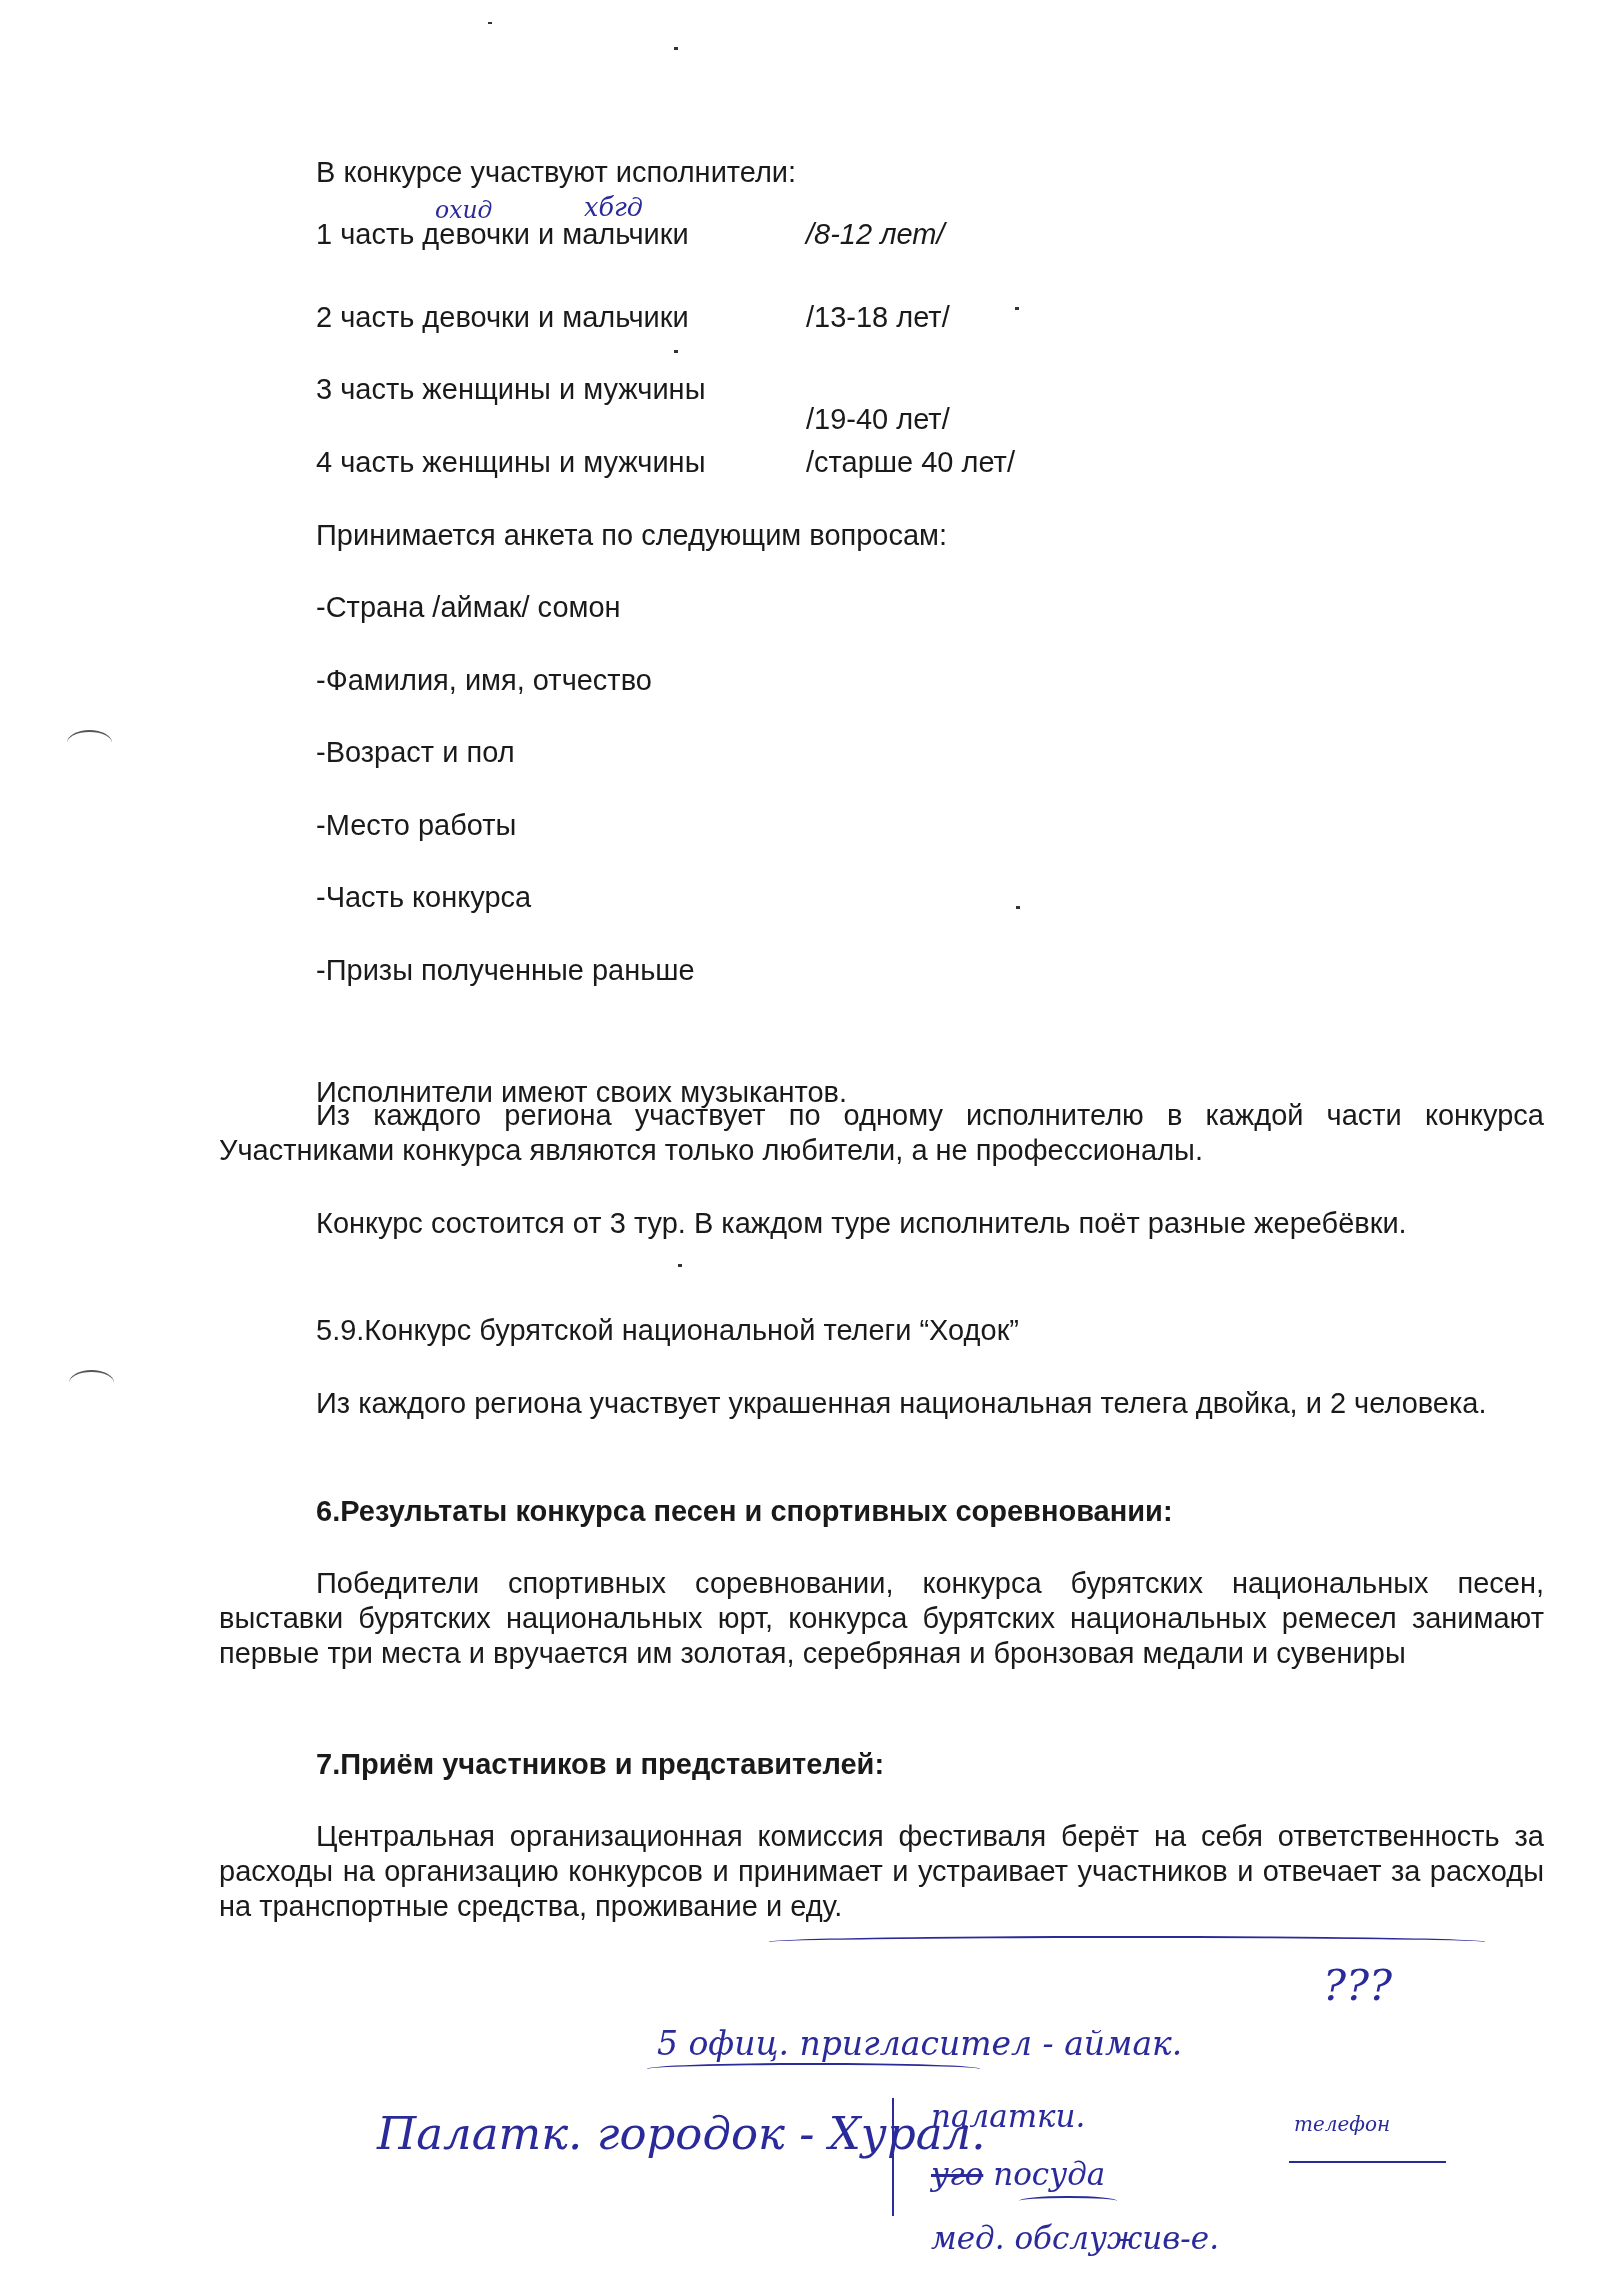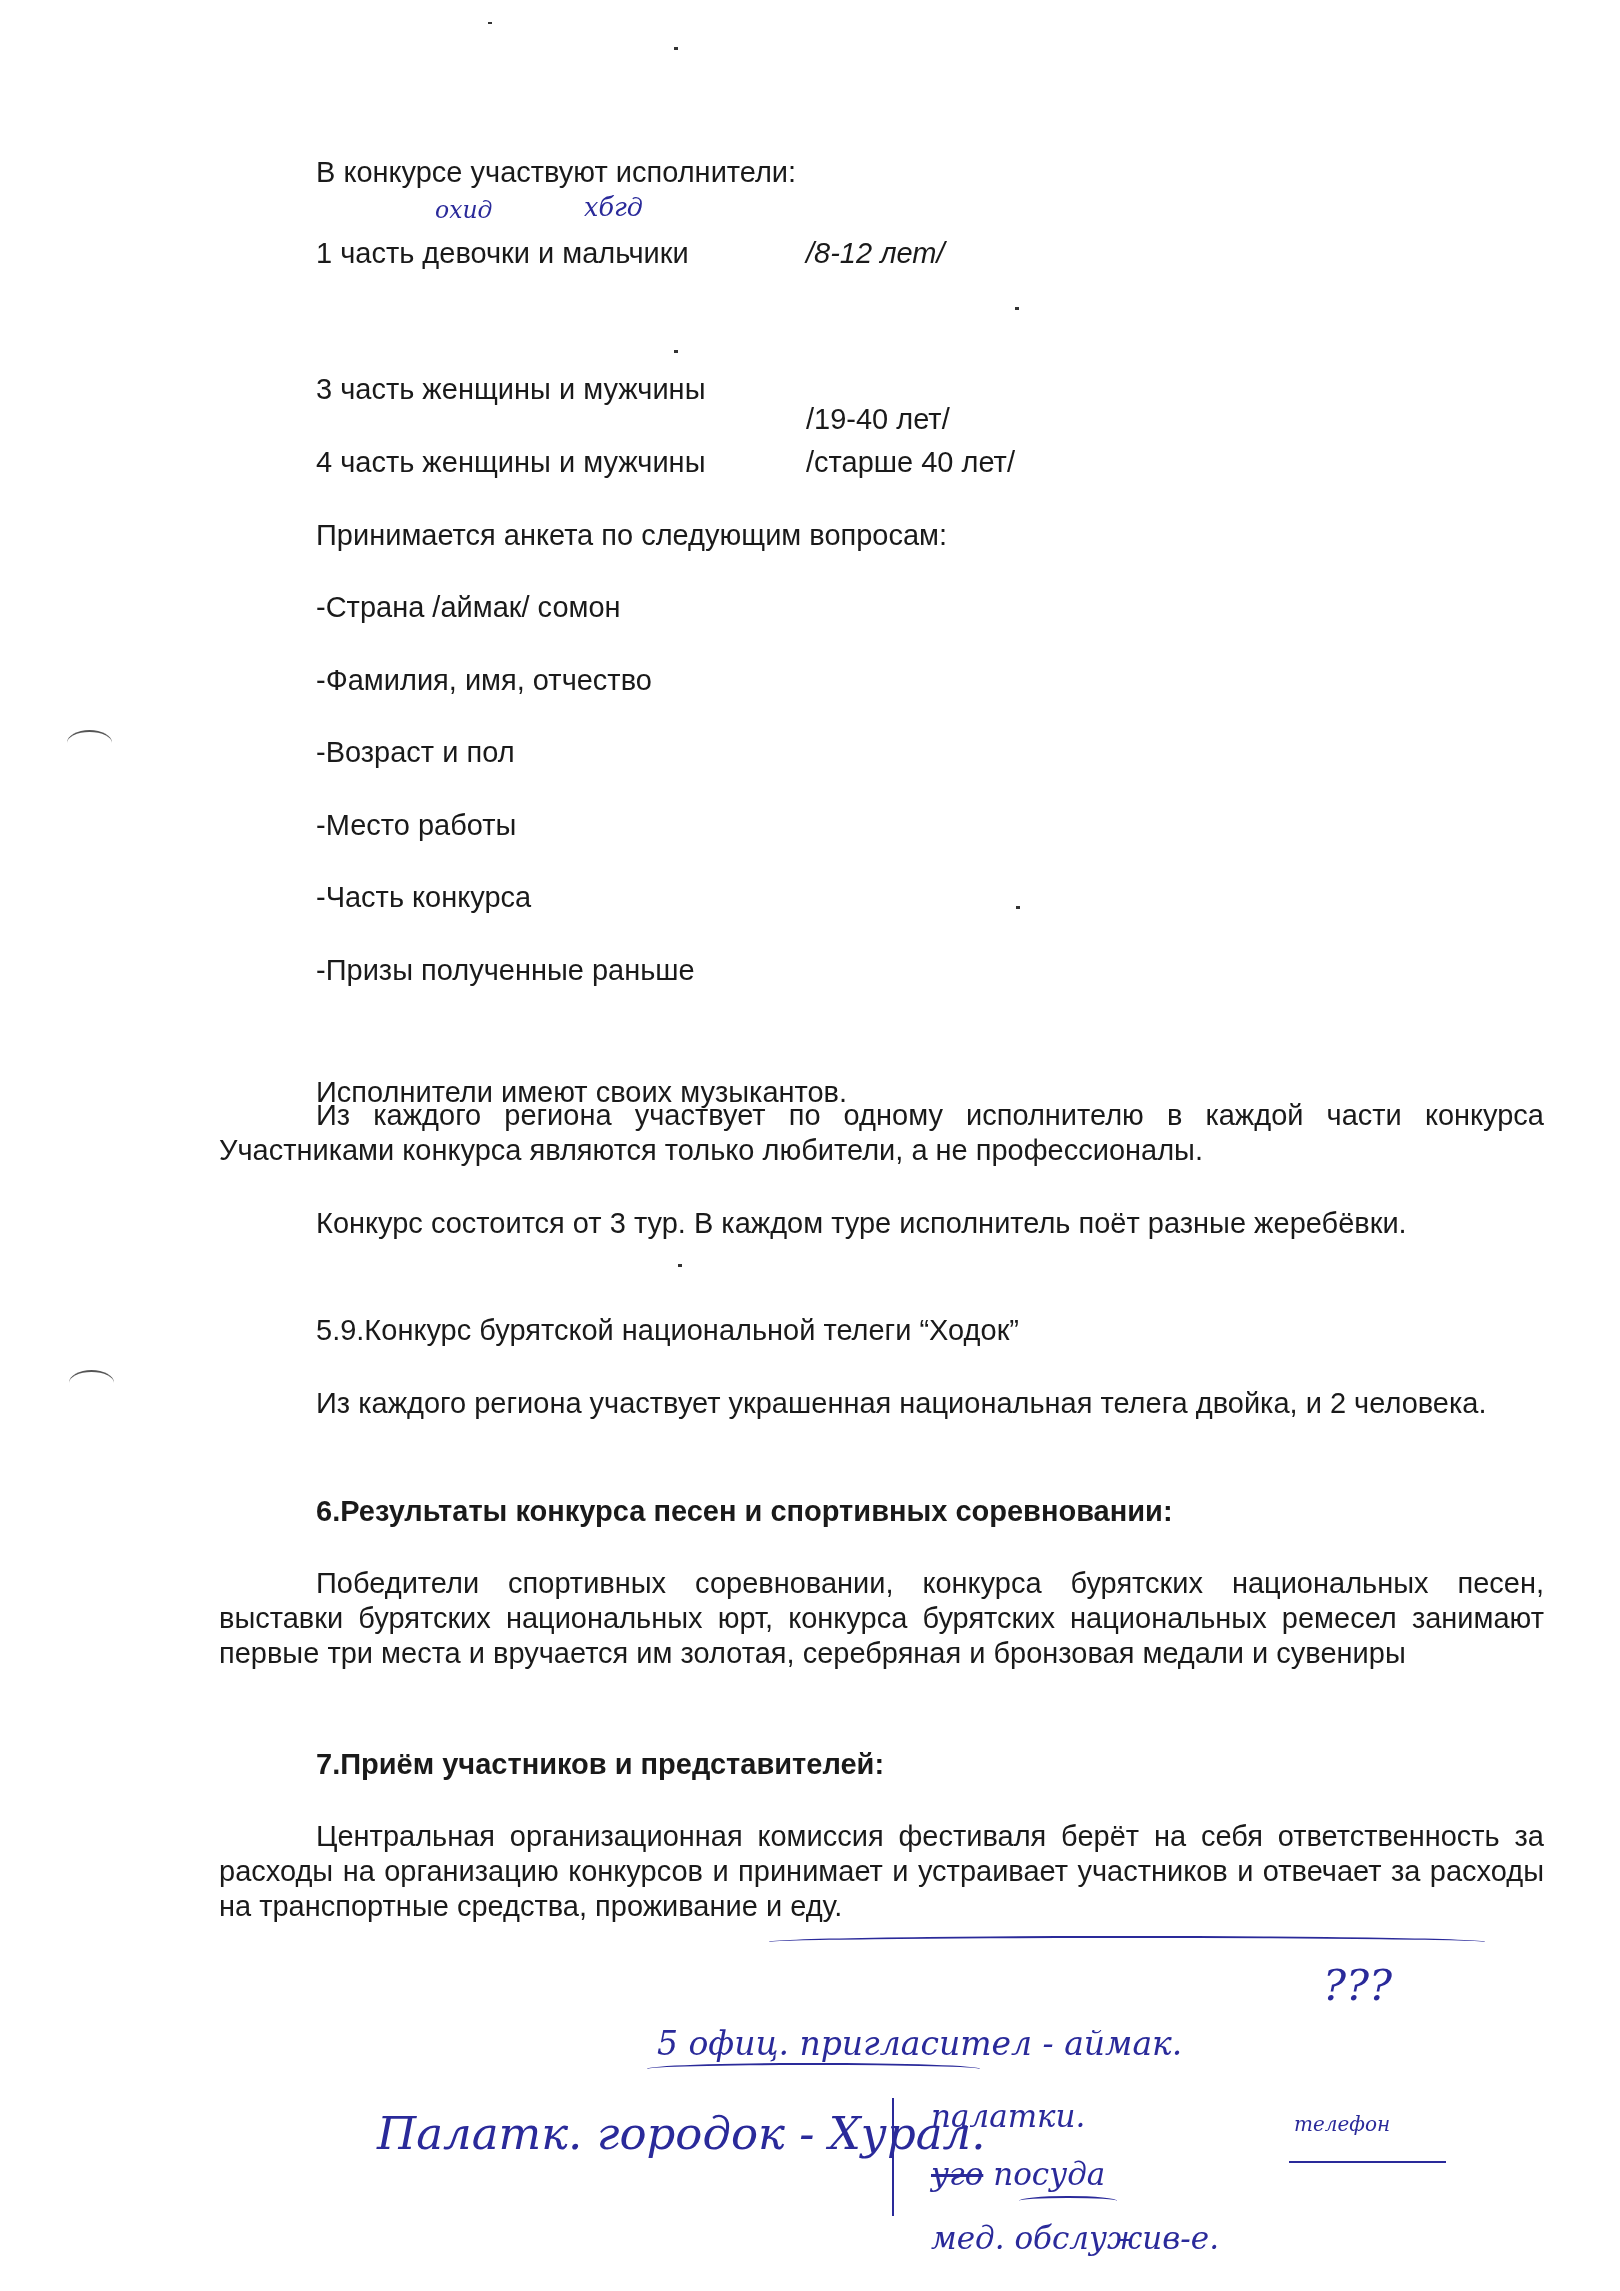--- a/index.html
+++ b/index.html
@@ -19,23 +19,27 @@
   .arc { position: absolute; width: 45px; height: 23.5px; border-top: 2px solid #555; border-radius: 50% 50% 0 0; }
   .speck { position: absolute; width: 3.9px; height: 2.9px; background: #333; }
 </style>
 </head>
 <body>
 
 <div class="page">
 
   <div class="t ind" style="top:155px;">В конкурсе участвуют исполнители:</div>
 
-  <div class="t ind" style="top:236px; width:980px;">
+  <div class="t ind" style="top:217px; width:980px;">
     <span>1 часть девочки и мальчики</span>
     <span class="age" style="left:490px;font-style:italic;">/8-12 лет/</span>
+  </div>
+  <div class="t ind" style="top:300px; width:980px;">
+    <span>2 часть девочки и  мальчики</span>
+    <span class="age" style="left:490px;">/13-18 лет/</span>
   </div>
   <div class="t ind" style="top:372px; width:980px;">
     <span>3 часть женщины и мужчины</span>
     <span class="age" style="left:490px;margin-top:30px;">/19-40 лет/</span>
   </div>
   <div class="t ind" style="top:445px; width:980px;">
     <span>4 часть женщины и мужчины</span>
     <span class="age" style="left:490px;">/старше 40 лет/</span>
   </div>
 

